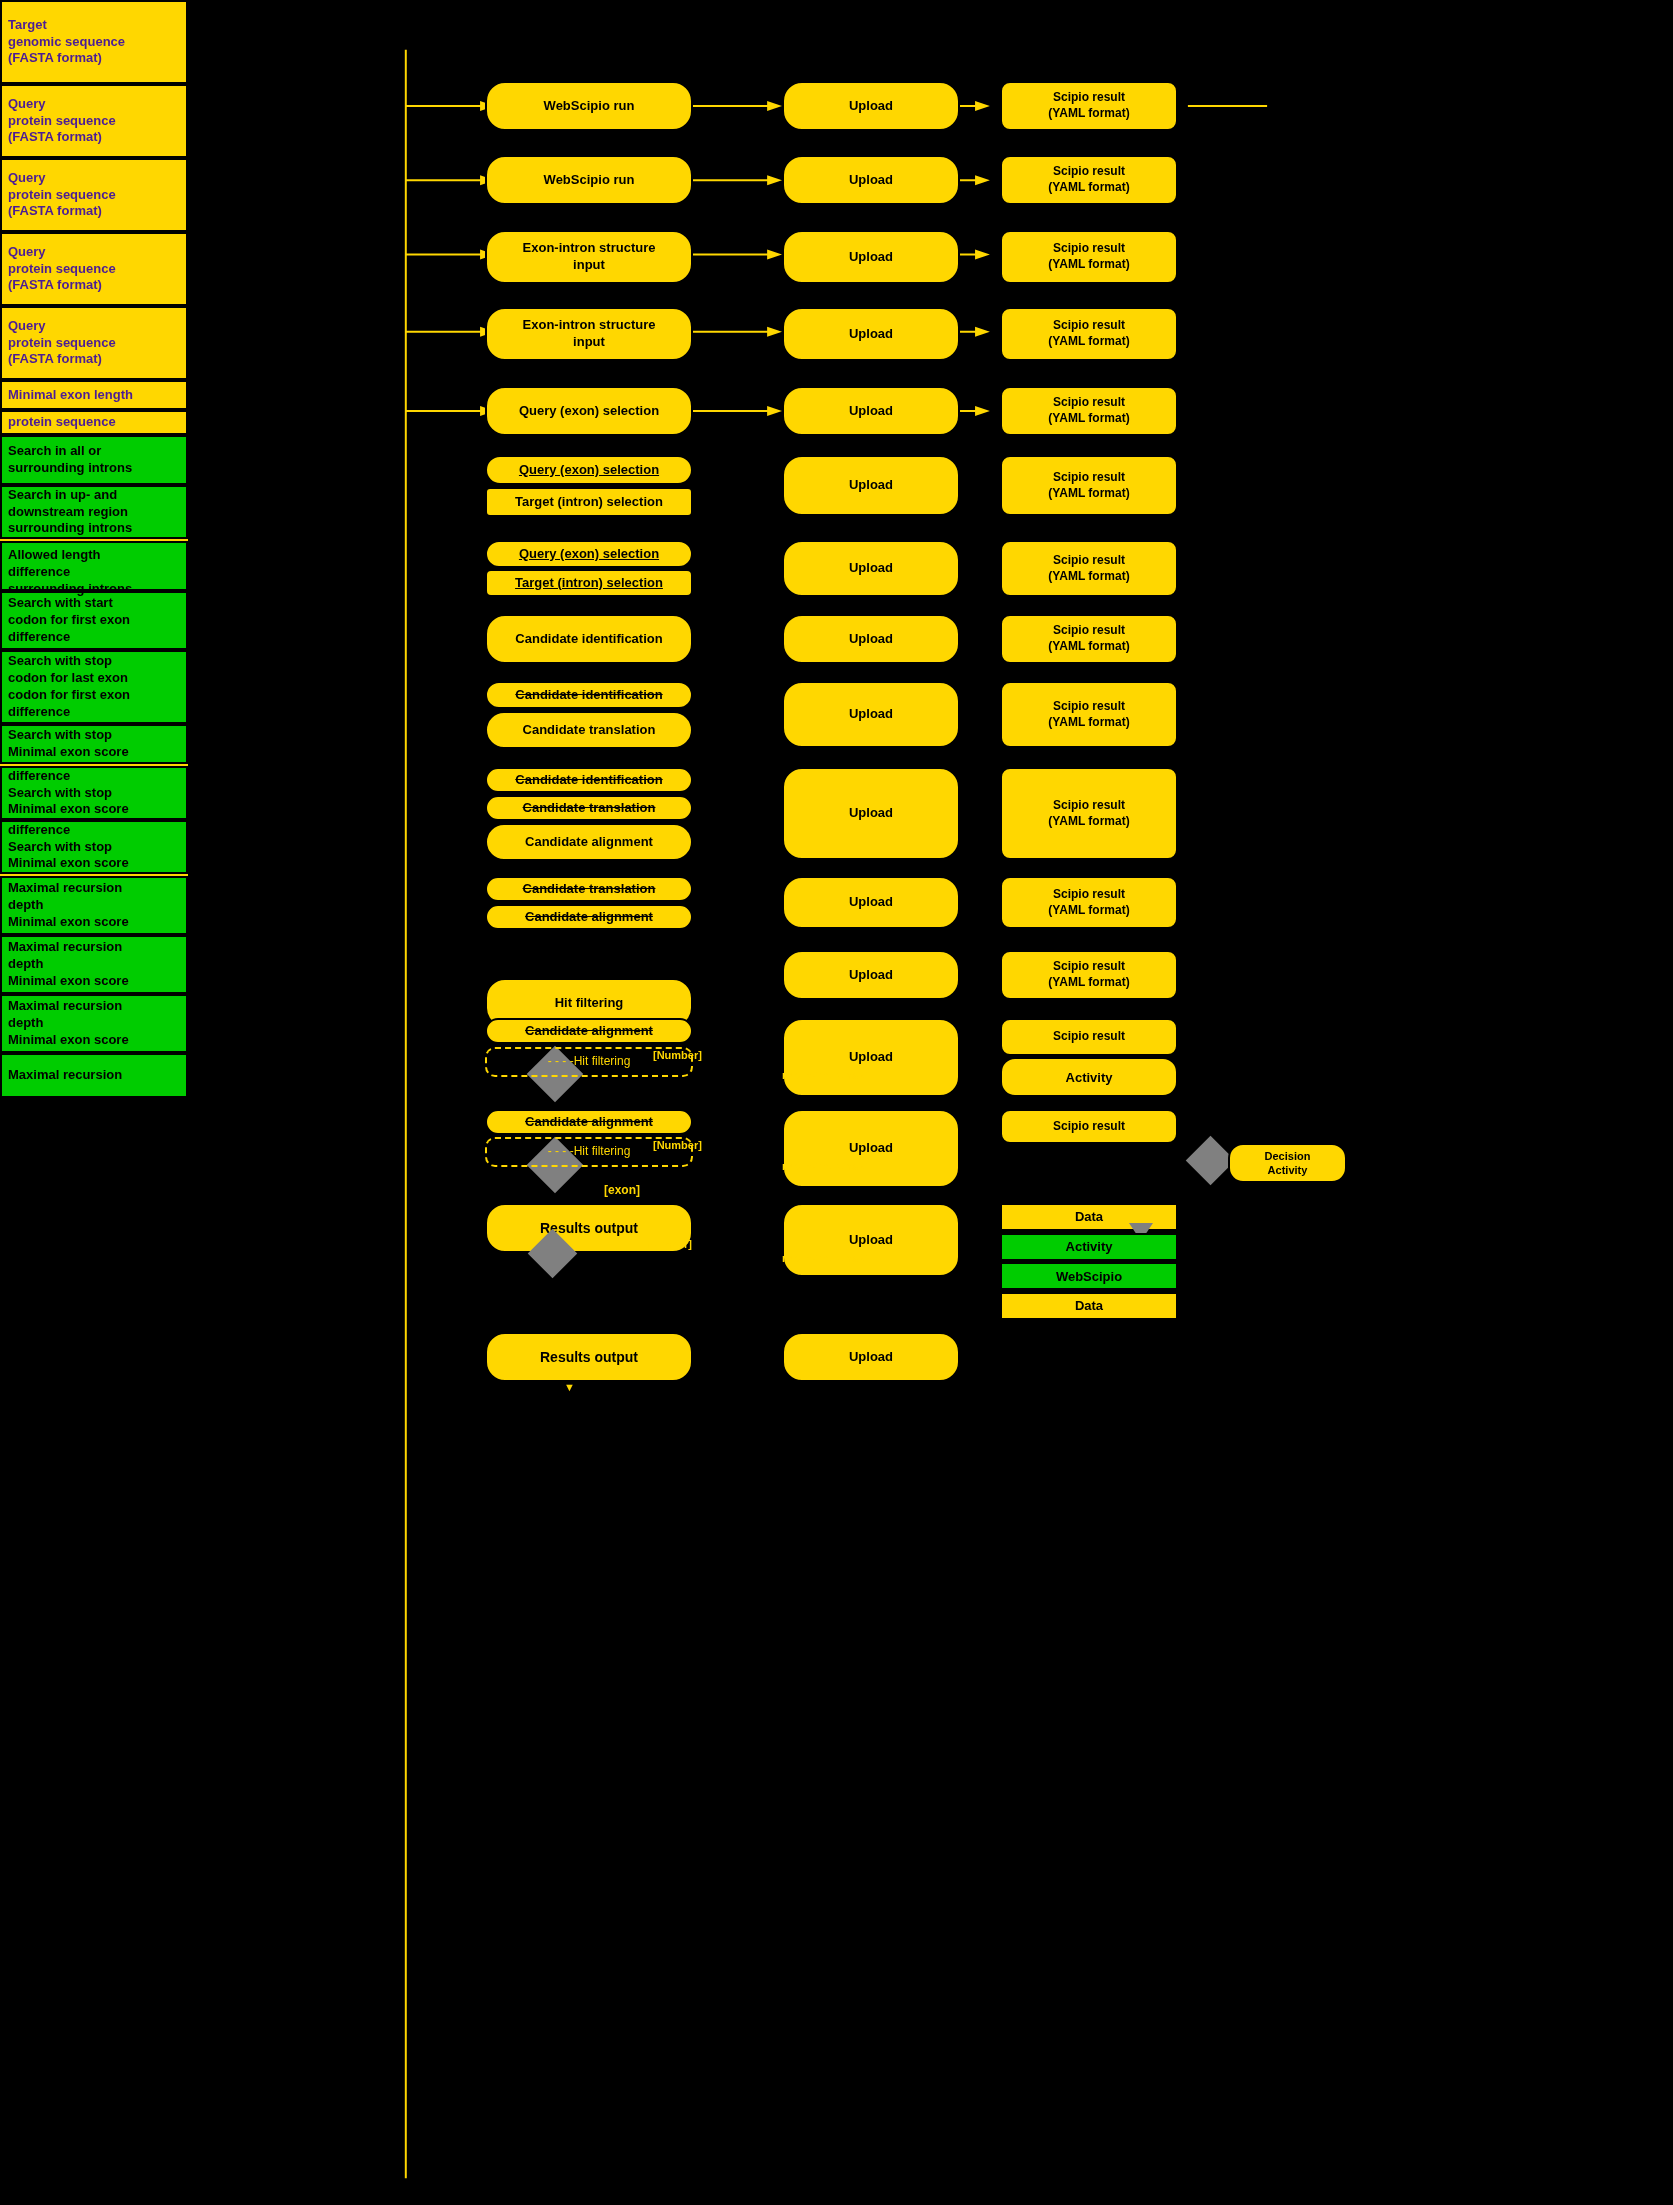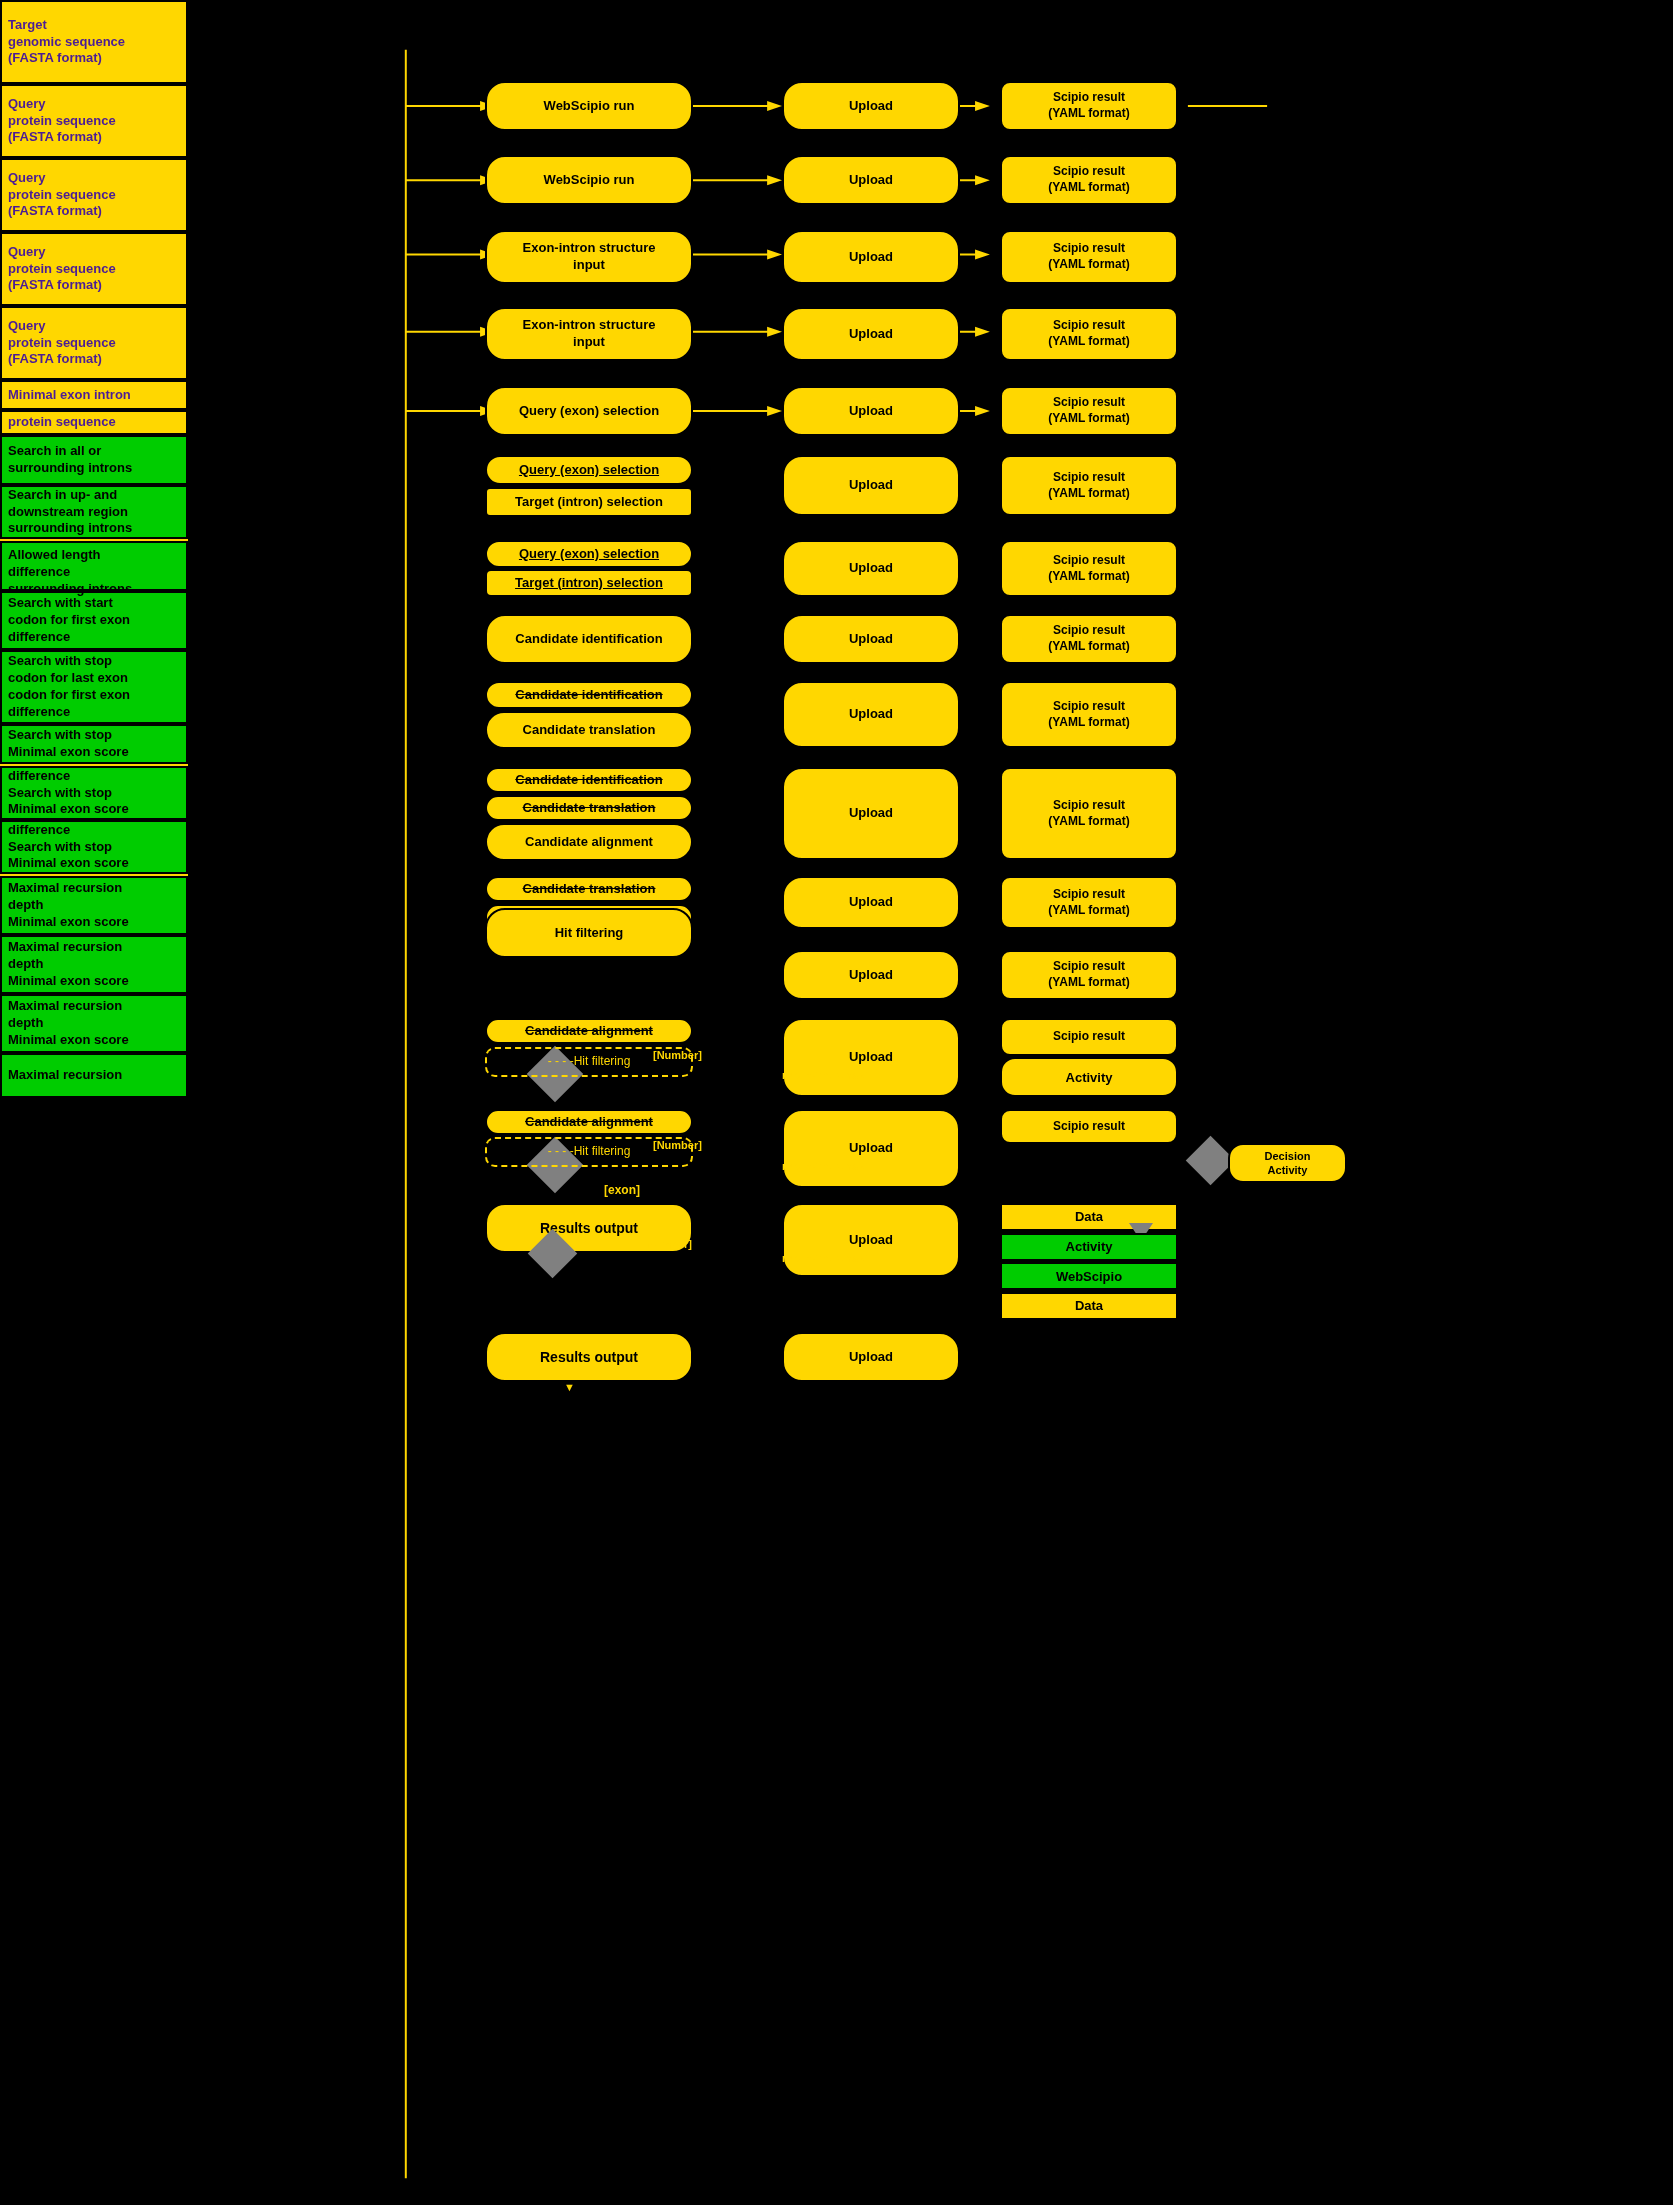--- a/index.html
+++ b/index.html
@@ -184,21 +184,21 @@
 
   <div class="sidebar-item sidebar-yellow" style="height:74px; display:flex; align-items:center;">
     <span>Query<br>protein sequence<br>(FASTA format)</span>
   </div>
 
   <div class="sidebar-item sidebar-yellow" style="height:74px; display:flex; align-items:center;">
     <span>Query<br>protein sequence<br>(FASTA format)</span>
   </div>
 
   <div class="sidebar-item sidebar-yellow" style="height:30px; display:flex; align-items:center;">
-    <span>Minimal exon intron</span>
+    <span>Minimal exon length</span>
   </div>
 
   <div class="sidebar-item sidebar-yellow" style="height:25px; display:flex; align-items:center;">
     <span>protein sequence</span>
   </div>
 
   <div class="sidebar-item sidebar-green" style="height:50px; display:flex; align-items:center;">
     <span>Search in all or<br>surrounding introns</span>
   </div>
 
@@ -422,21 +422,21 @@
   <div class="flow-box box-yellow" style="left:297px; top:904px; width:208px; height:26px; border-radius:13px; text-decoration:line-through;">
     <span>Candidate alignment</span>
   </div>
   <div class="flow-box box-yellow" style="left:594px; top:876px; width:178px; height:53px;">
     <span>Upload</span>
   </div>
   <div class="right-box" style="left:812px; top:876px; width:178px; height:53px; border-radius:10px;">
     <span>Scipio result<br>(YAML format)</span>
   </div>
 
-  <div class="flow-box box-yellow" style="left:297px; top:908px; width:208px; height:50px;">
+  <div class="flow-box box-yellow" style="left:297px; top:978px; width:208px; height:50px;">
     <span>Hit filtering</span>
   </div>
   <div class="flow-box box-yellow" style="left:594px; top:950px; width:178px; height:50px;">
     <span>Upload</span>
   </div>
   <div class="right-box" style="left:812px; top:950px; width:178px; height:50px; border-radius:10px;">
     <span>Scipio result<br>(YAML format)</span>
   </div>
 
   <div class="flow-box box-yellow" style="left:297px; top:1018px; width:208px; height:26px; border-radius:13px; text-decoration:line-through;">

